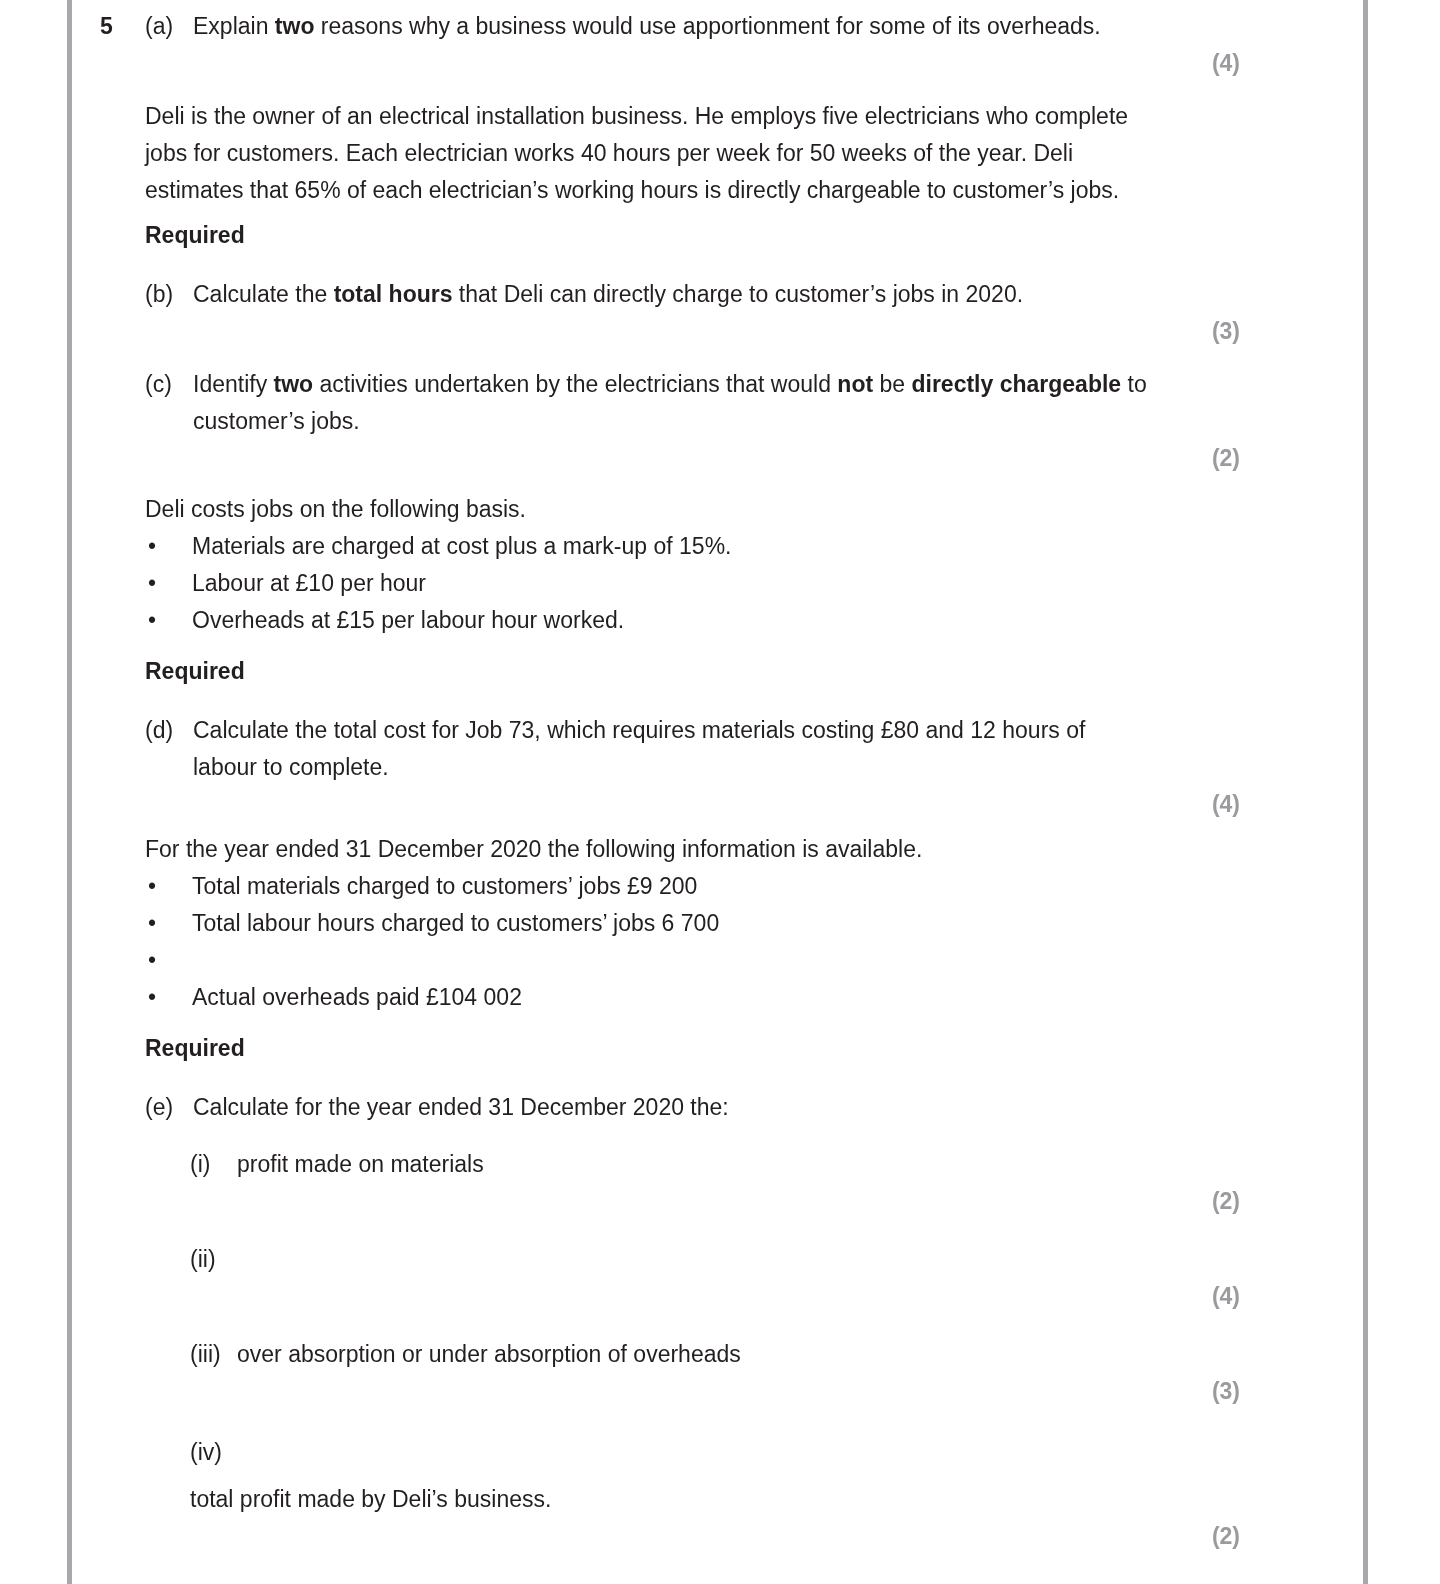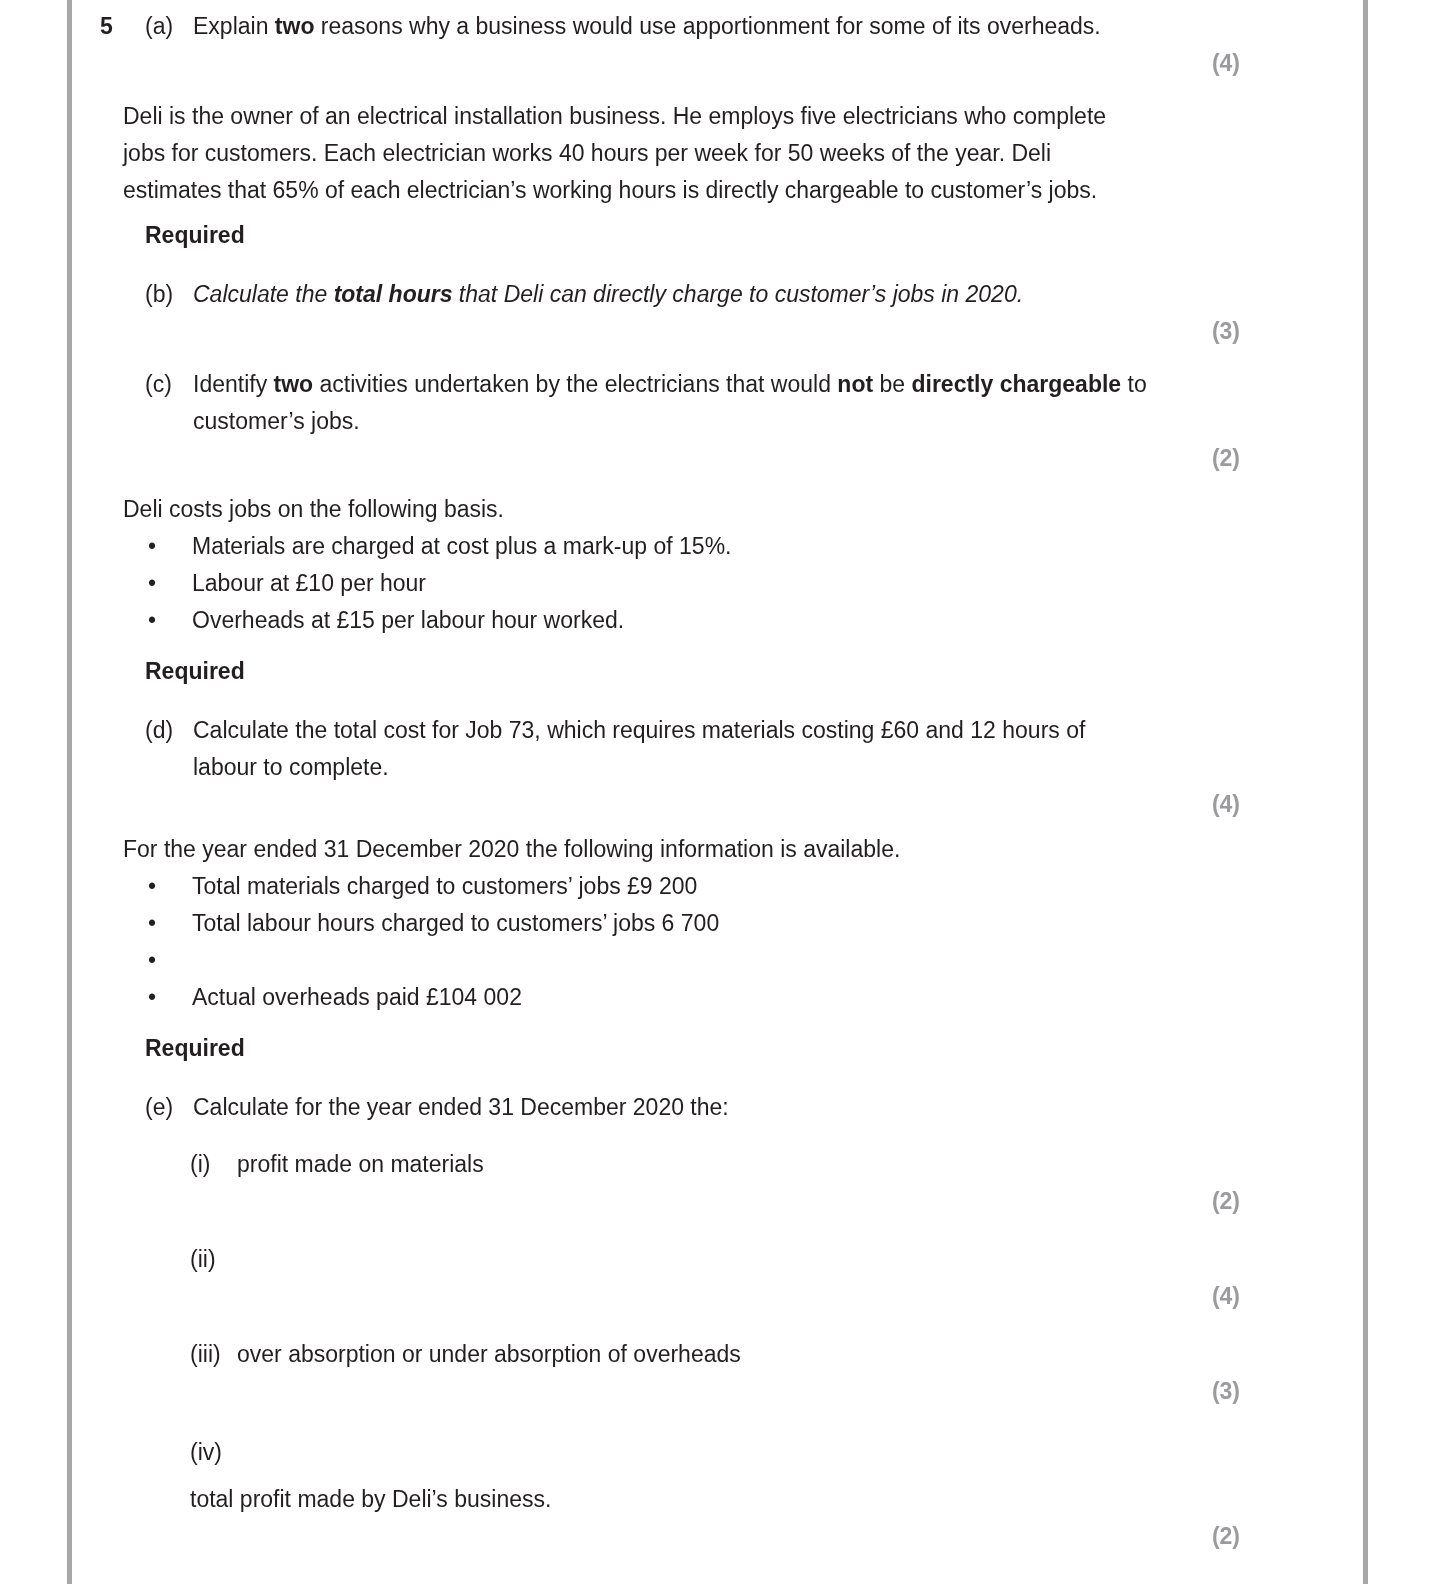--- a/index.html
+++ b/index.html
@@ -20,22 +20,22 @@
   .rule-right{left:1363px;}
   .content{position:absolute;left:100px;top:8px;width:1140px;}
   .b{font-weight:bold;}
   .part{display:flex;position:relative;margin-left:45px;}
   .qnum{position:absolute;left:-45px;top:0;font-weight:bold;}
   .plabel{flex:0 0 48px;}
   .ptext{flex:0 1 auto;}
   .w950{max-width:950px;}
   .w1000{max-width:1000px;}
   .w930{max-width:930px;}
-  .wfull{max-width:1047px;font-style:italic;}
-  .para{margin-left:23px;max-width:1010px;}
+  .wfull{max-width:1047px;}
+  .para{margin-left:45px;max-width:1010px;}
   .required{margin-left:45px;font-weight:bold;}
   .bullet{display:flex;margin-left:48px;}
   .bmark{flex:0 0 44px;}
   .btext{flex:0 1 auto;}
   .sub{display:flex;margin-left:90px;}
   .slabel{flex:0 0 47px;}
   .marks{text-align:right;color:var(--marks);font-weight:bold;}
   
   .mt8{margin-top:8px;}  .mt14{margin-top:14px;} .mt16{margin-top:16px;}
   .mt20{margin-top:20px;} .mt21{margin-top:21px;} .mt22{margin-top:22px;}
@@ -84,21 +84,21 @@
     </div>
     <div class="bullet">
       <span class="bmark">•</span>
       <span class="btext">Overheads at £15 per labour hour worked.</span>
     </div>
 
     <div class="required mt14">Required</div>
 
     <div class="part mt22">
       <span class="plabel">(d)</span>
-      <span class="ptext w930">Calculate the total cost for Job 73, which requires materials costing £60 and 12 hours of labour to complete.</span>
+      <span class="ptext w930">Calculate the total cost for Job 73, which requires materials costing £80 and 12 hours of labour to complete.</span>
     </div>
     <div class="marks">(4)</div>
 
     <div class="para mt8">For the year ended 31 December 2020 the following information is available.</div>
     <div class="bullet">
       <span class="bmark">•</span>
       <span class="btext">Total materials charged to customers’ jobs £9 200</span>
     </div>
     <div class="bullet">
       <span class="bmark">•</span>

